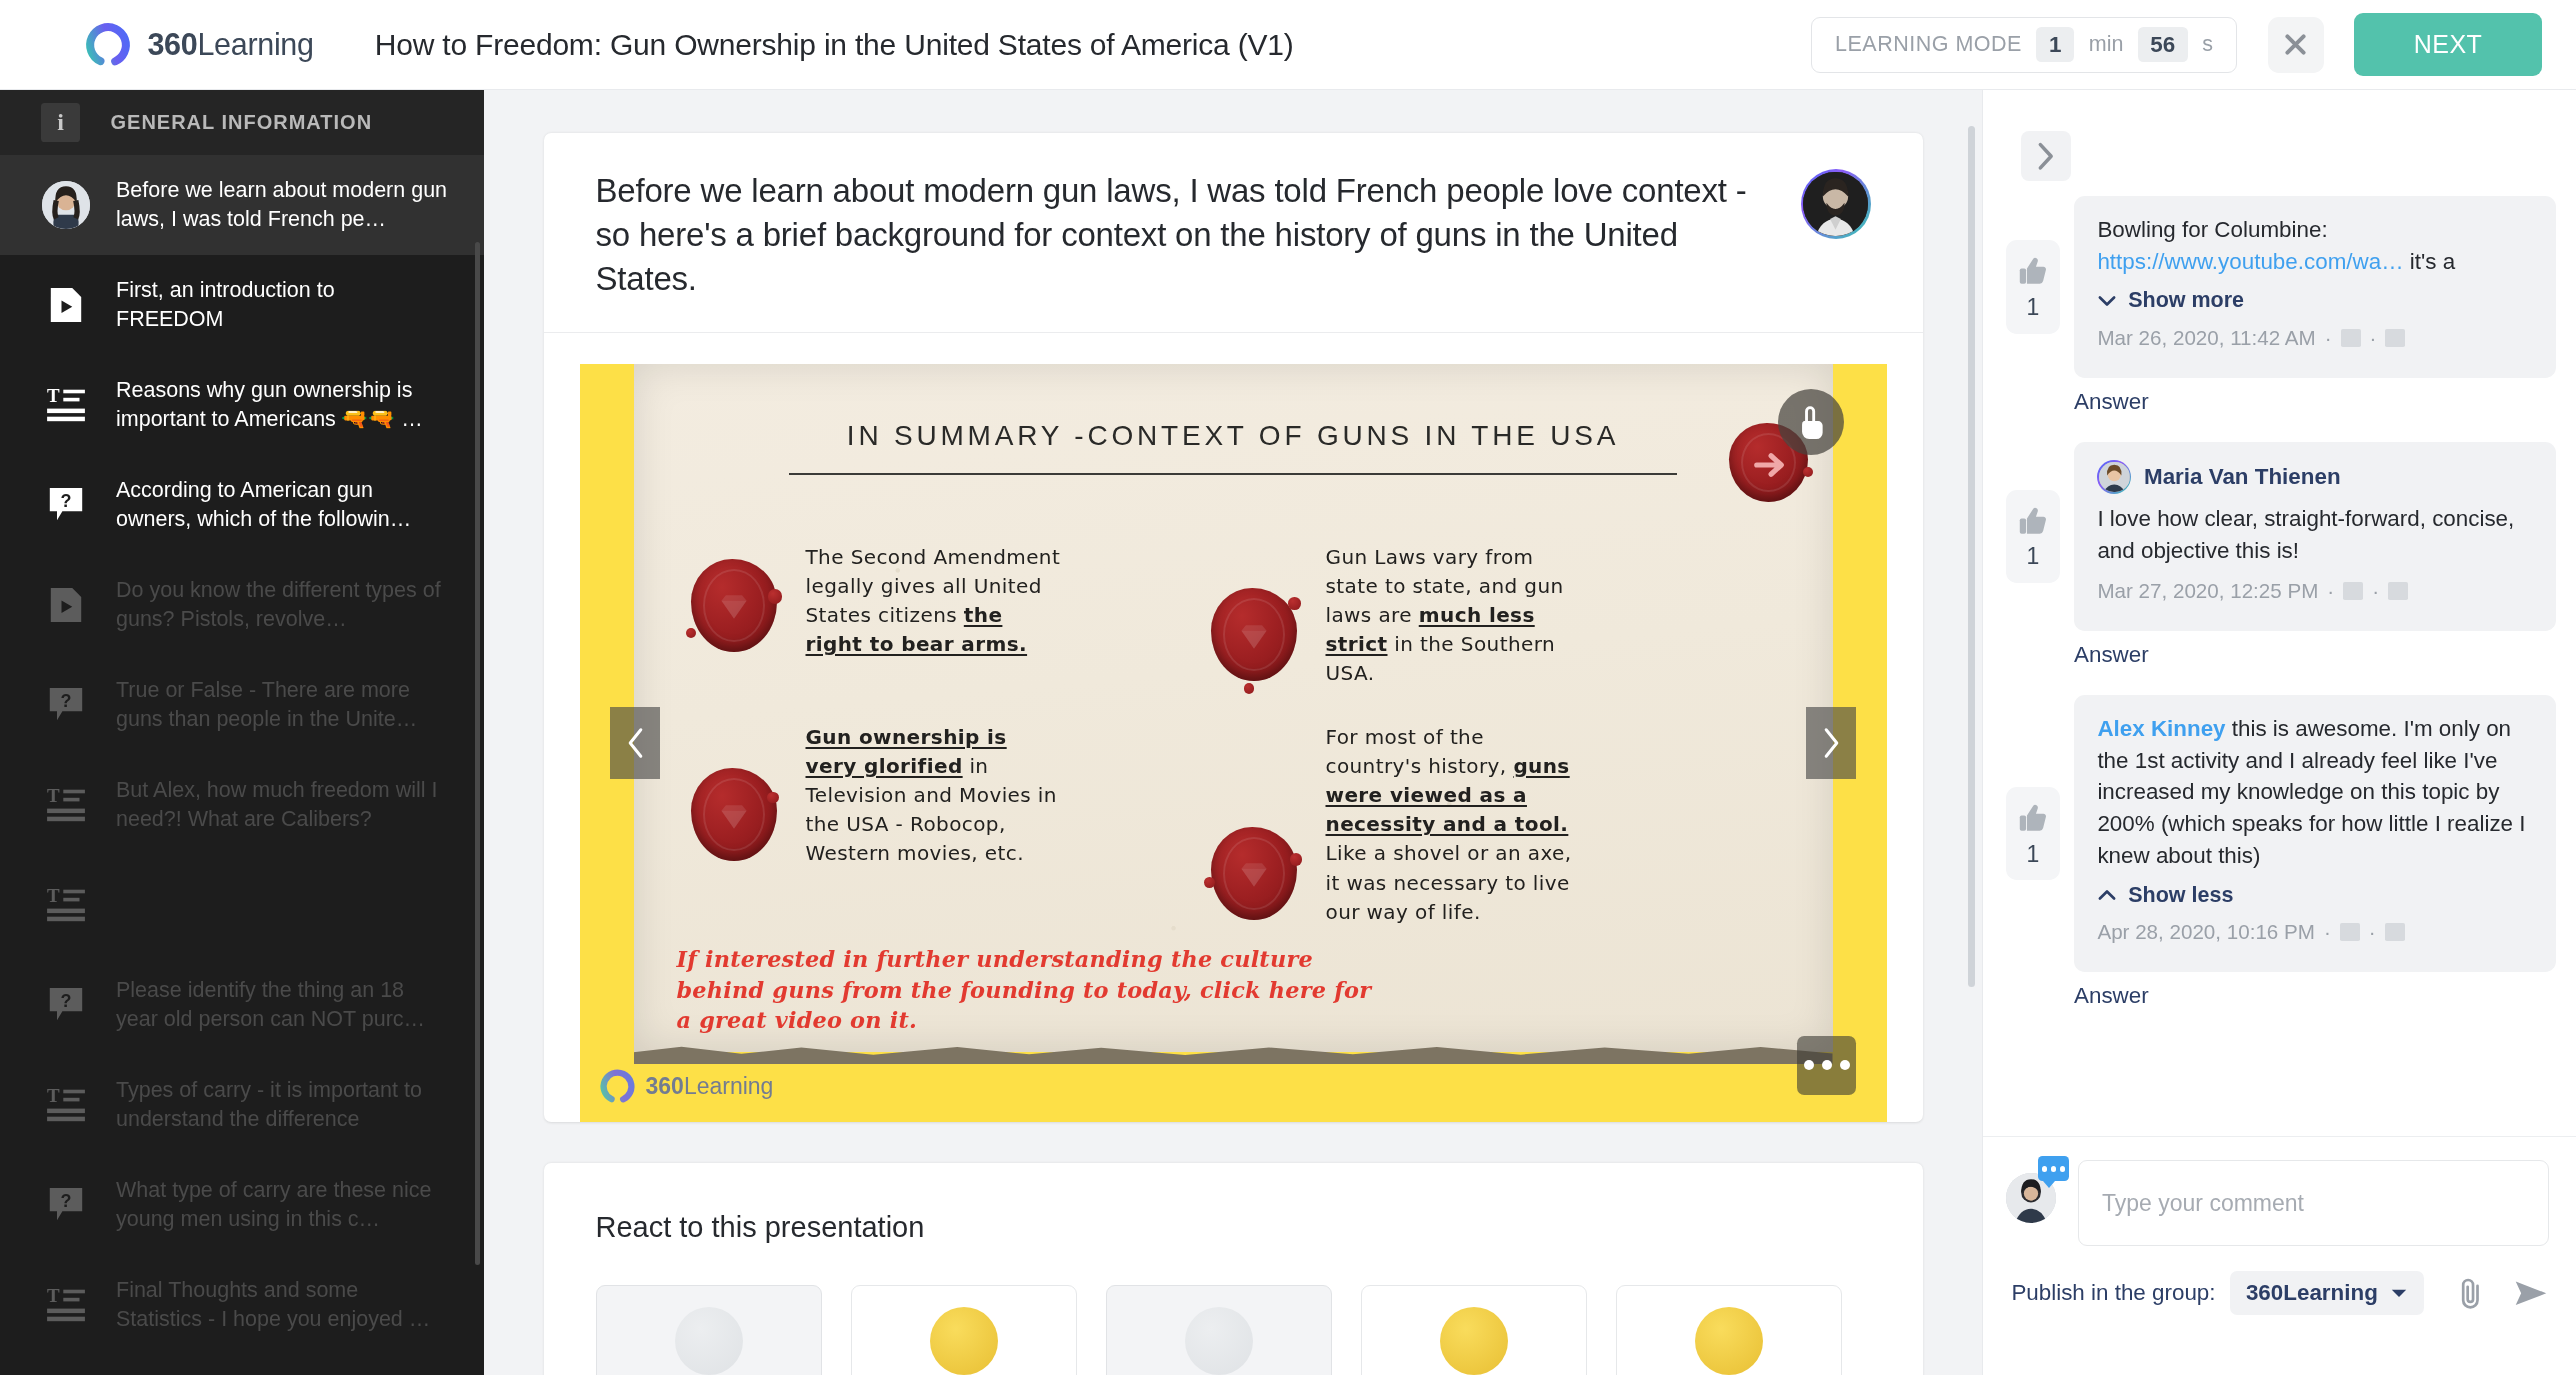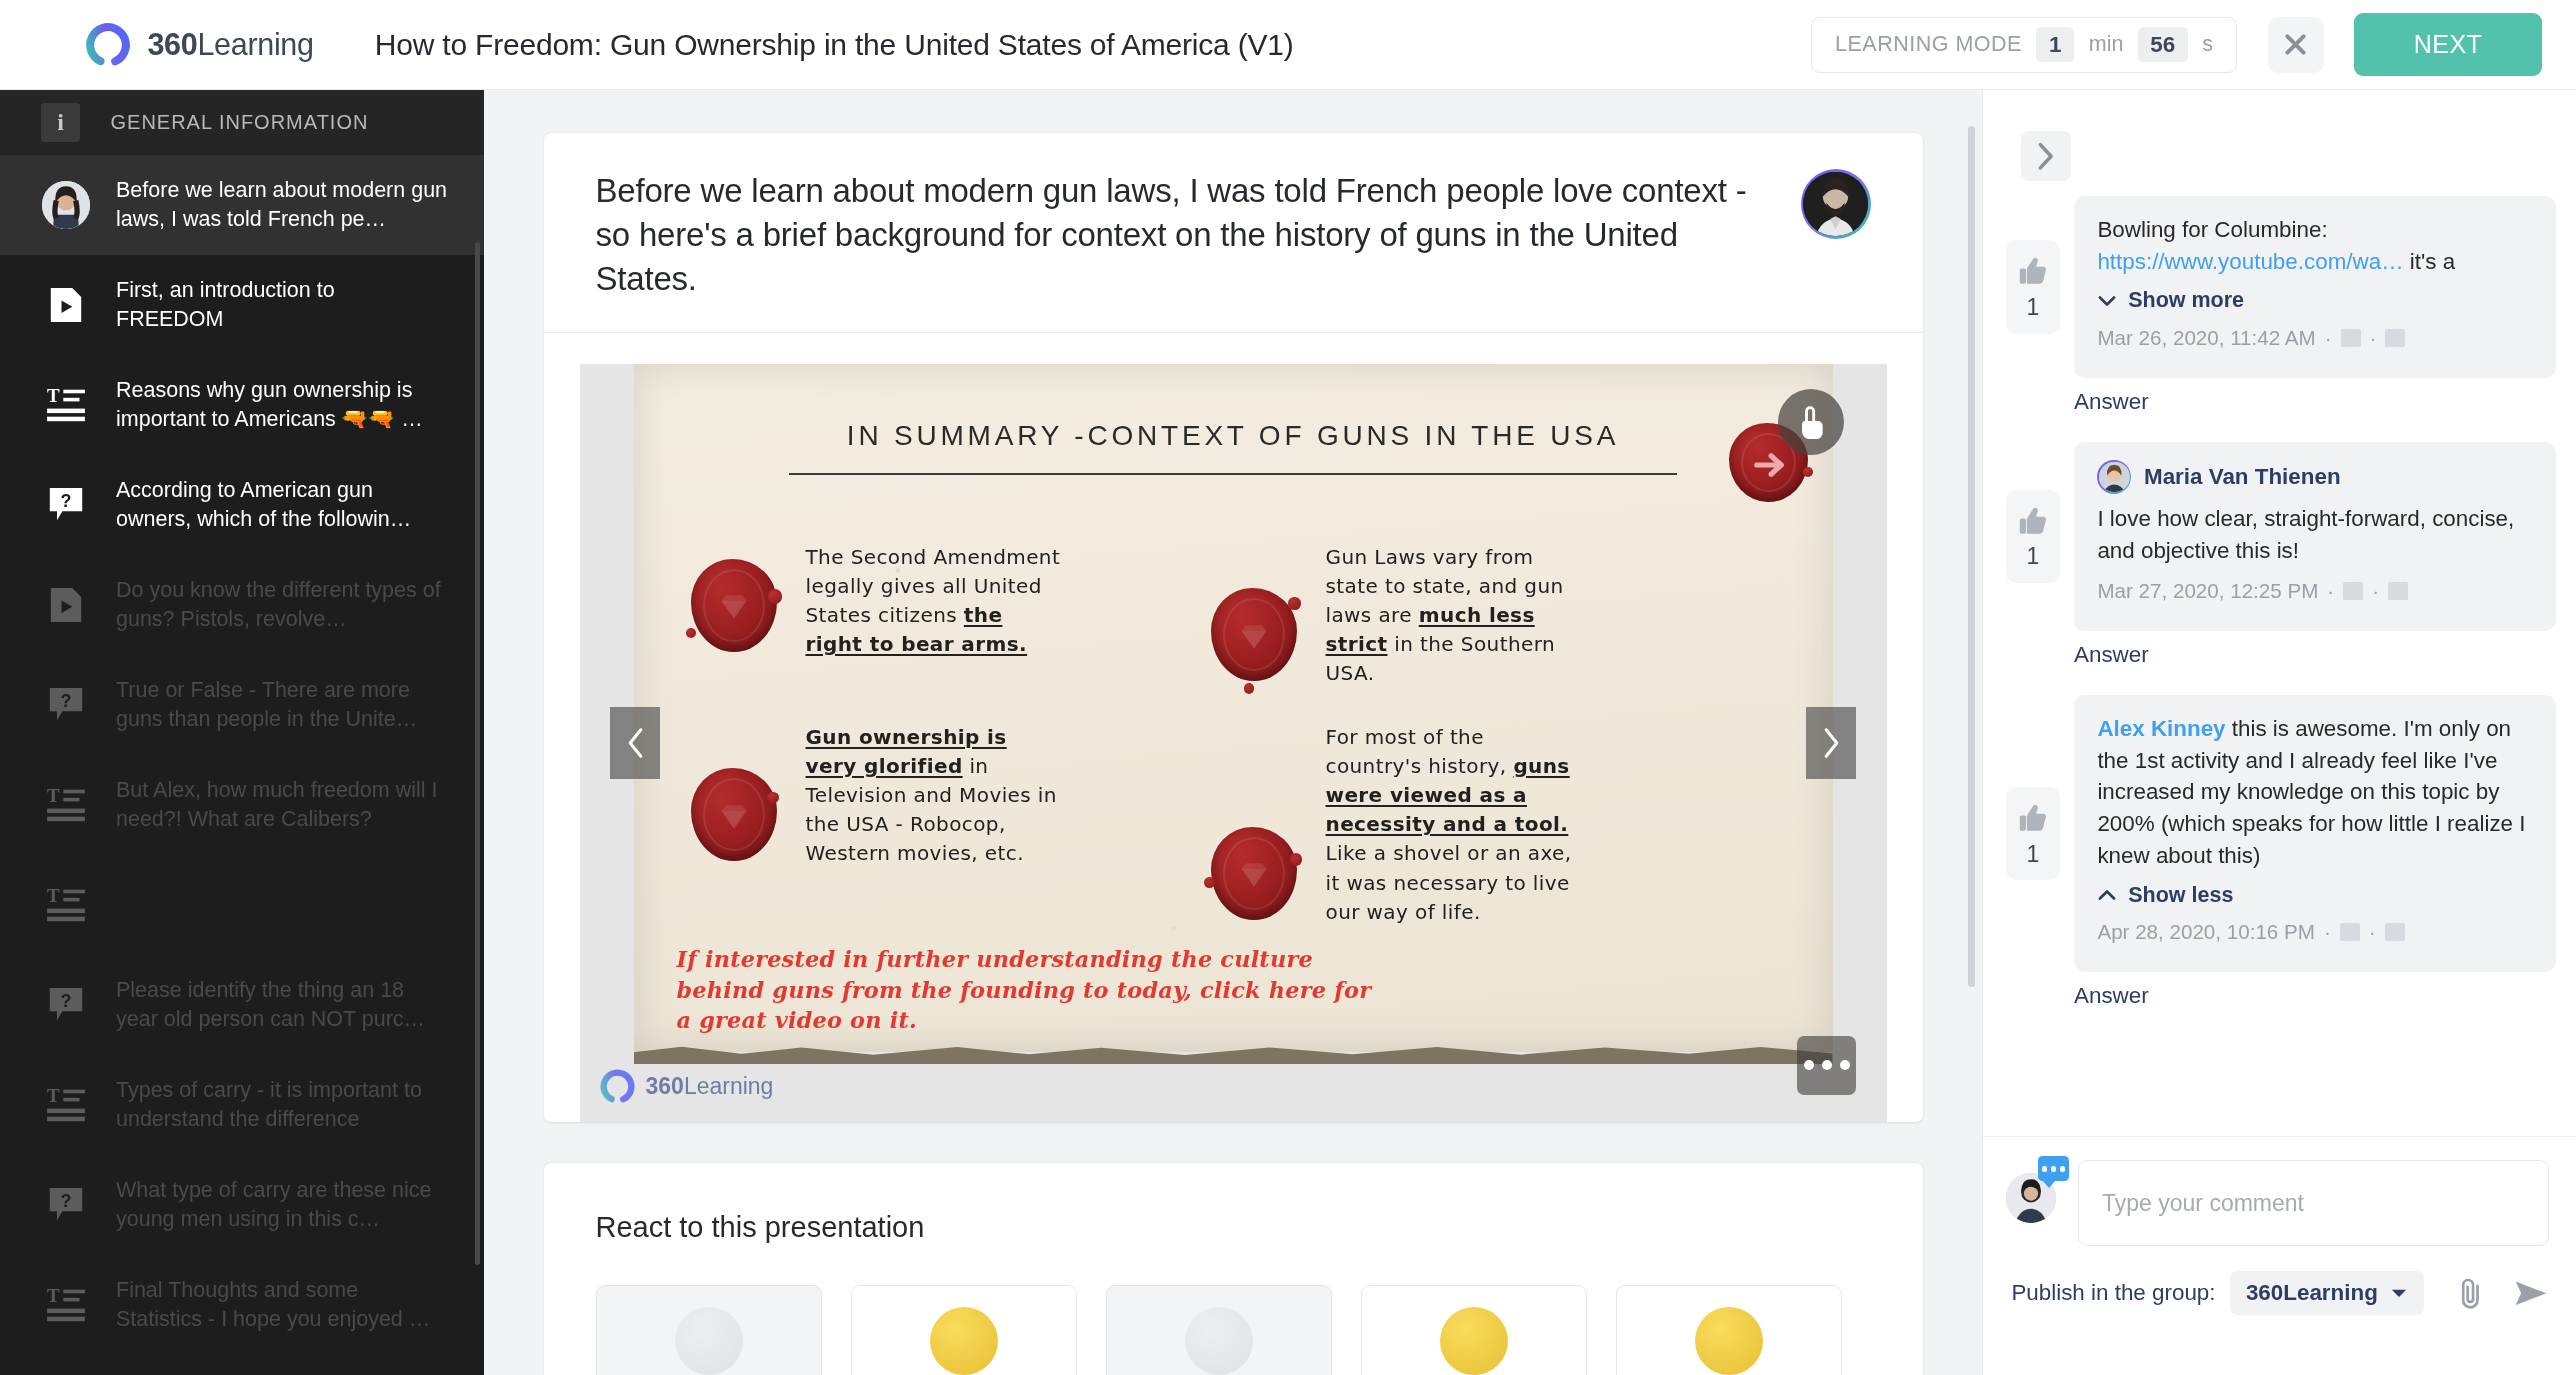--- a/index.html
+++ b/index.html
@@ -79,21 +79,21 @@
     background: #252525; padding-left: 41px;
   }
   .info-icon {
     width: 39px; height: 39px; background: #3a3a3a;
     border-radius: 3.6px; display: flex; align-items: center; justify-content: center;
     color: #c9c9c9; font-size: 24px; font-weight: 700;
     font-family: "Liberation Serif", serif;
   }
   .sidebar-header-label {
     margin-left: 30.5px; color: #b9b9b9;
-    font-size: 20px; font-weight: 400; letter-spacing: 1px;
+    font-size: 20px; font-weight: 700; letter-spacing: 1px;
   }
 
   .nav-item {
     display: flex; align-items: center;
     min-height: 100px; padding: 12.6px 36px 12.6px 41px;
     cursor: pointer;
   }
   .nav-item.active { background: #313131; }
   .nav-icon {
     width: 50px; flex: 0 0 50px;
@@ -150,21 +150,21 @@
   .author-avatar > div {
     width: 100%; height: 100%; border-radius: 50%;
     background: #2c2c2c; overflow: hidden; position: relative;
   }
 
   
   .slide-wrap {
     position: relative;
     margin: 30.5px 36px 39px 36px;
     height: 758px;
-    background: #e5e5e5;
+    background: #fde047;
     overflow: hidden;
   }
   .paper {
     position: absolute; left: 54px; top: 0; right: 54px; bottom: 70px;
     background:
       radial-gradient(circle at 22% 30%, rgba(200,190,165,0.30) 0 1.8px, transparent 2.7px),
       radial-gradient(circle at 68% 64%, rgba(190,180,155,0.25) 0 1.8px, transparent 2.7px),
       radial-gradient(circle at 45% 82%, rgba(200,190,165,0.22) 0 1.8px, transparent 2.7px),
       linear-gradient(175deg,#f3ece0 0%, #f0e9db 45%, #ece4d4 100%);
     box-shadow: 0 0 41px rgba(0,0,0,0.12) inset;

